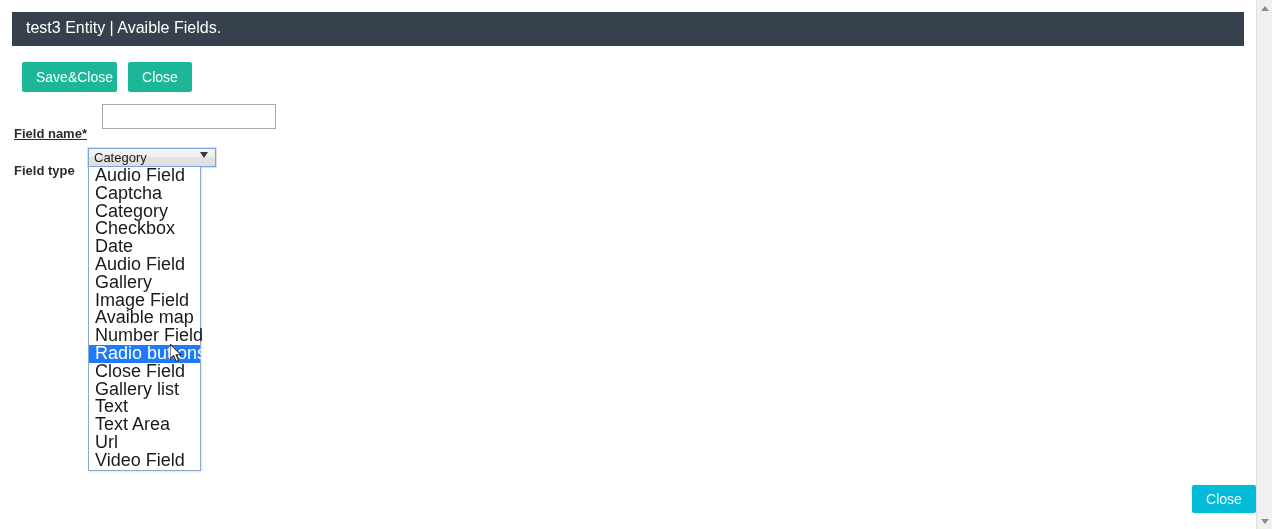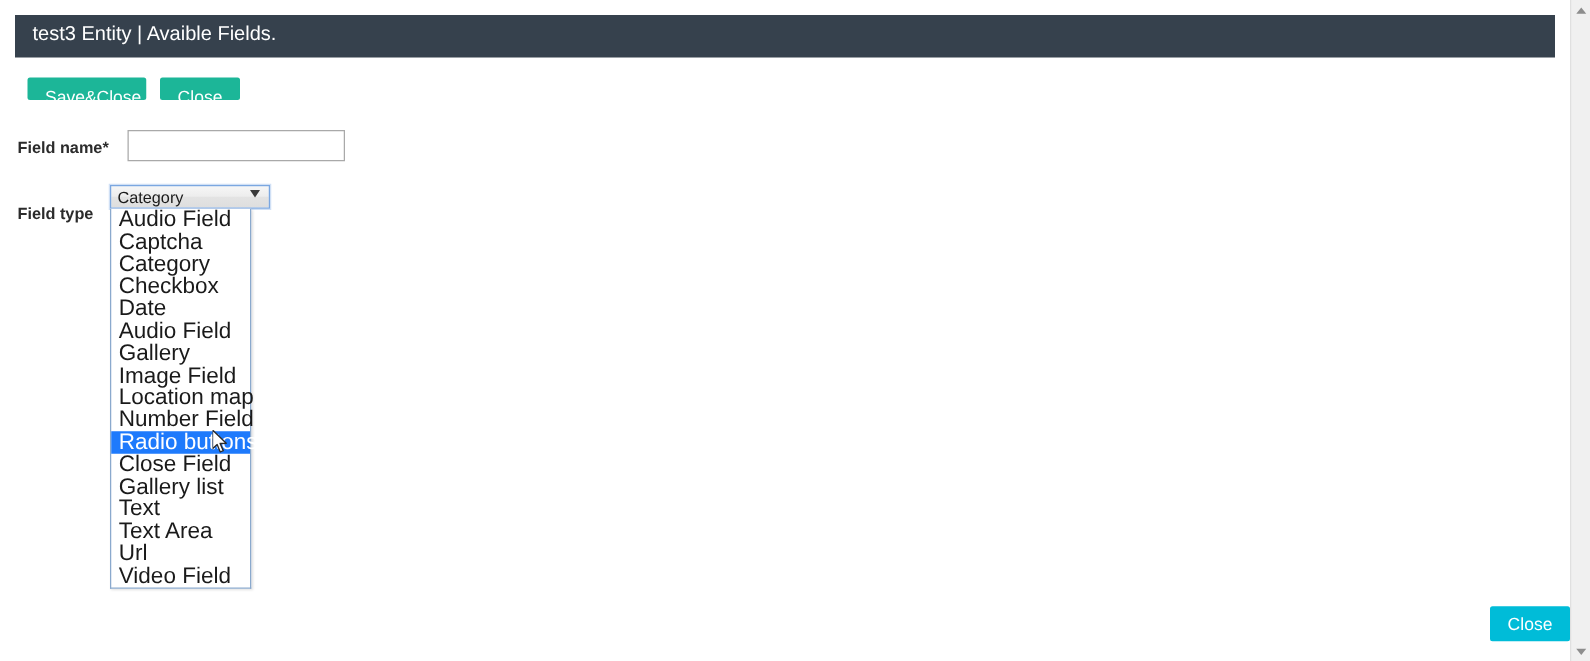--- a/index.html
+++ b/index.html
@@ -50,21 +50,21 @@
 
   
   #toolbar {
     position: absolute;
     left: 22px;
     top: 62px;
     height: 30px;
   }
   .tb-btn {
     display: inline-block;
-    height: 18px;
+    height: 30px;
     line-height: 30px;
     padding: 0 14px;
     background: #1cb698;
     color: #ffffff;
     font-size: 14px;
     font-family: "Liberation Sans", sans-serif;
     border: none;
     border-radius: 2px;
     cursor: pointer;
     vertical-align: top;
@@ -84,21 +84,21 @@
 
   .form-label {
     position: absolute;
     font-weight: bold;
     font-size: 13px;
     color: #2b2b2b;
     font-family: "Liberation Sans", sans-serif;
     white-space: nowrap;
   }
 
-  #label-field-name { left: 14px; top: 110px; }
+  #label-field-name { left: 14px; top: 126px; text-decoration: underline; }
   #label-field-type { left: 14px; top: 143px; margin-top: 20px; }
 
   #field-name-input {
     position: absolute;
     left: 102px;
     top: 104px;
     width: 174px;
     height: 25px;
     border: 1px solid #a9a9a9;
     background: #ffffff;
@@ -265,21 +265,21 @@
       </div>
       <ul id="select-list">
           <li>Audio Field</li>
           <li>Captcha</li>
           <li>Category</li>
           <li>Checkbox</li>
           <li>Date</li>
           <li>Audio Field</li>
           <li>Gallery</li>
           <li>Image Field</li>
-          <li>Location map</li>
+          <li>Avaible map</li>
           <li>Number Field</li>
           <li class="selected">Radio buttons</li>
           <li>Close Field</li>
           <li>Gallery list</li>
           <li>Text</li>
           <li>Text Area</li>
           <li>Url</li>
           <li>Video Field</li>
         </ul>
     </div>

